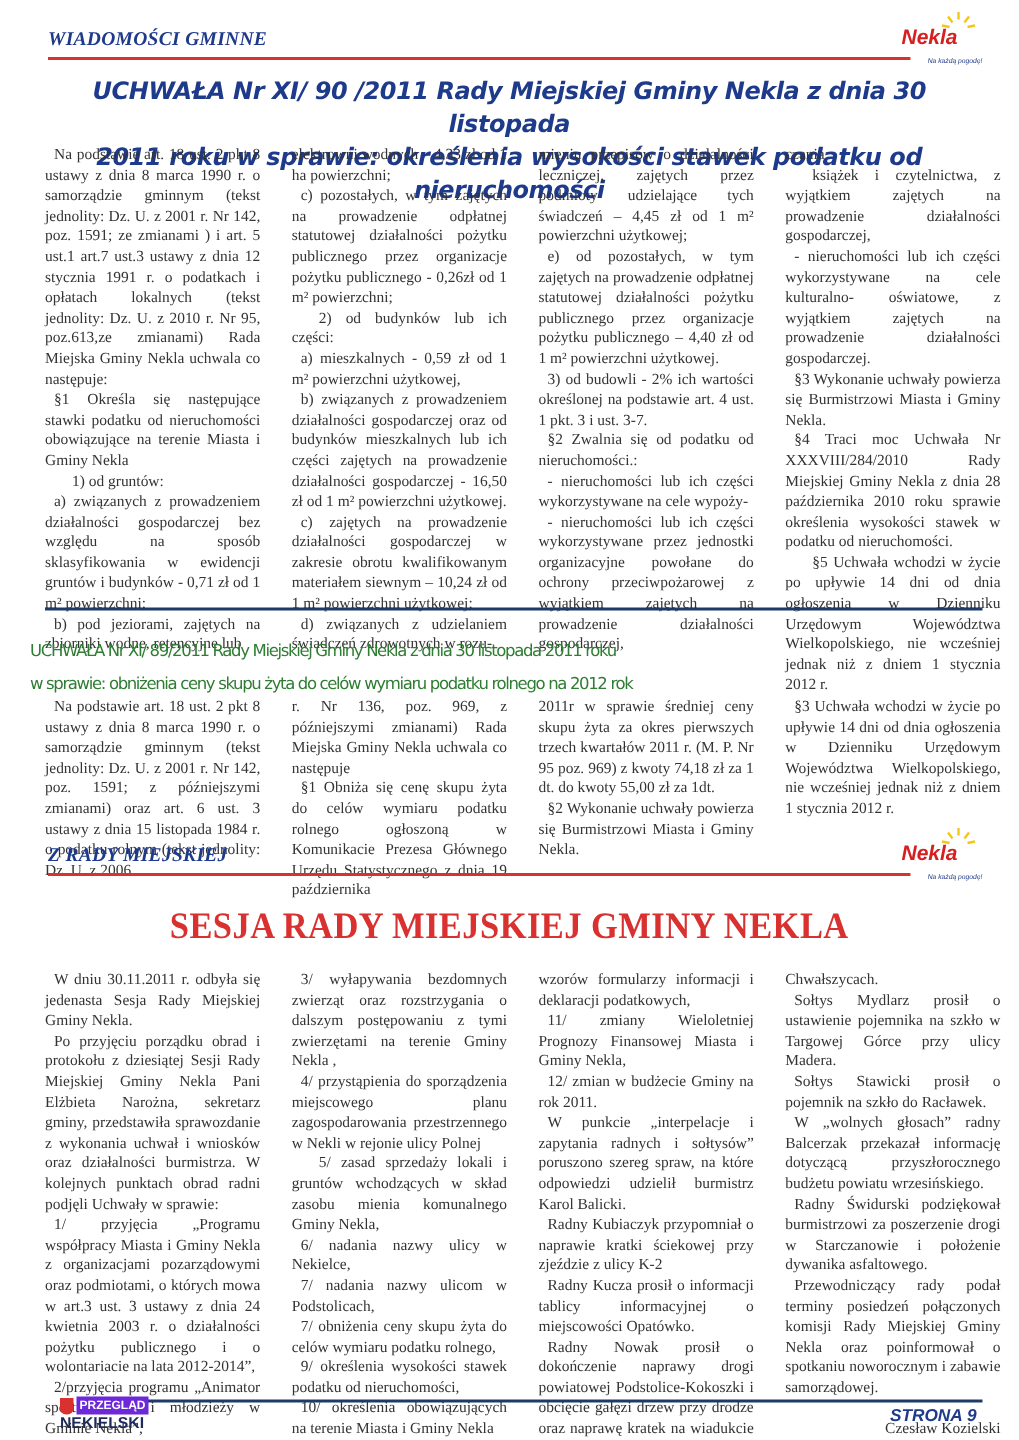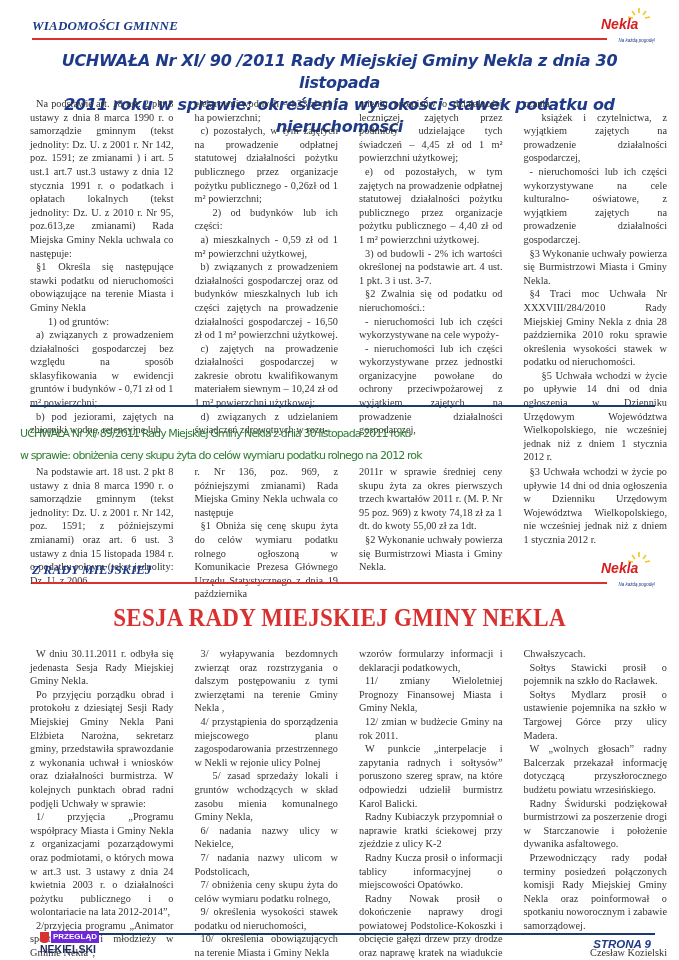--- a/index.html
+++ b/index.html
@@ -154,22 +154,22 @@
     <p class="noindent">wzorów formularzy informacji i deklaracji podatkowych,</p>
     <p>11/ zmiany Wieloletniej Prognozy Finansowej Miasta i Gminy Nekla,</p>
     <p>12/ zmian w budżecie Gminy na rok 2011.</p>
     <p>W punkcie „interpelacje i zapytania radnych i sołtysów” poruszono szereg spraw, na które odpowiedzi udzielił burmistrz Karol Balicki.</p>
     <p>Radny Kubiaczyk przypomniał o naprawie kratki ściekowej przy zjeździe z ulicy K-2</p>
     <p>Radny Kucza prosił o informacji tablicy informacyjnej o miejscowości Opatówko.</p>
     <p>Radny Nowak prosił o dokończenie naprawy drogi powiatowej Podstolice-Kokoszki i obcięcie gałęzi drzew przy drodze oraz naprawę kratek na wiadukcie w</p>
   </div>
   <div>
     <p class="noindent">Chwałszycach.</p>
+    <p>Sołtys Mydlarz prosił o ustawienie pojemnika na szkło w Targowej Górce przy ulicy Madera.</p>
     <p>Sołtys Stawicki prosił o pojemnik na szkło do Racławek.</p>
-    <p>Sołtys Mydlarz prosił o ustawienie pojemnika na szkło w Targowej Górce przy ulicy Madera.</p>
     <p>W „wolnych głosach” radny Balcerzak przekazał informację dotyczącą przyszłorocznego budżetu powiatu wrzesińskiego.</p>
     <p>Radny Świdurski podziękował burmistrzowi za poszerzenie drogi w Starczanowie i położenie dywanika asfaltowego.</p>
     <p>Przewodniczący rady podał terminy posiedzeń połączonych komisji Rady Miejskiej Gminy Nekla oraz poinformował o spotkaniu noworocznym i zabawie samorządowej.</p>
     <p class="right">Czesław Kozielski</p>
   </div>
 </div>
 
 <div class="footer-rule"></div>
 <div class="footer-logo">
   <div class="shield"></div>

